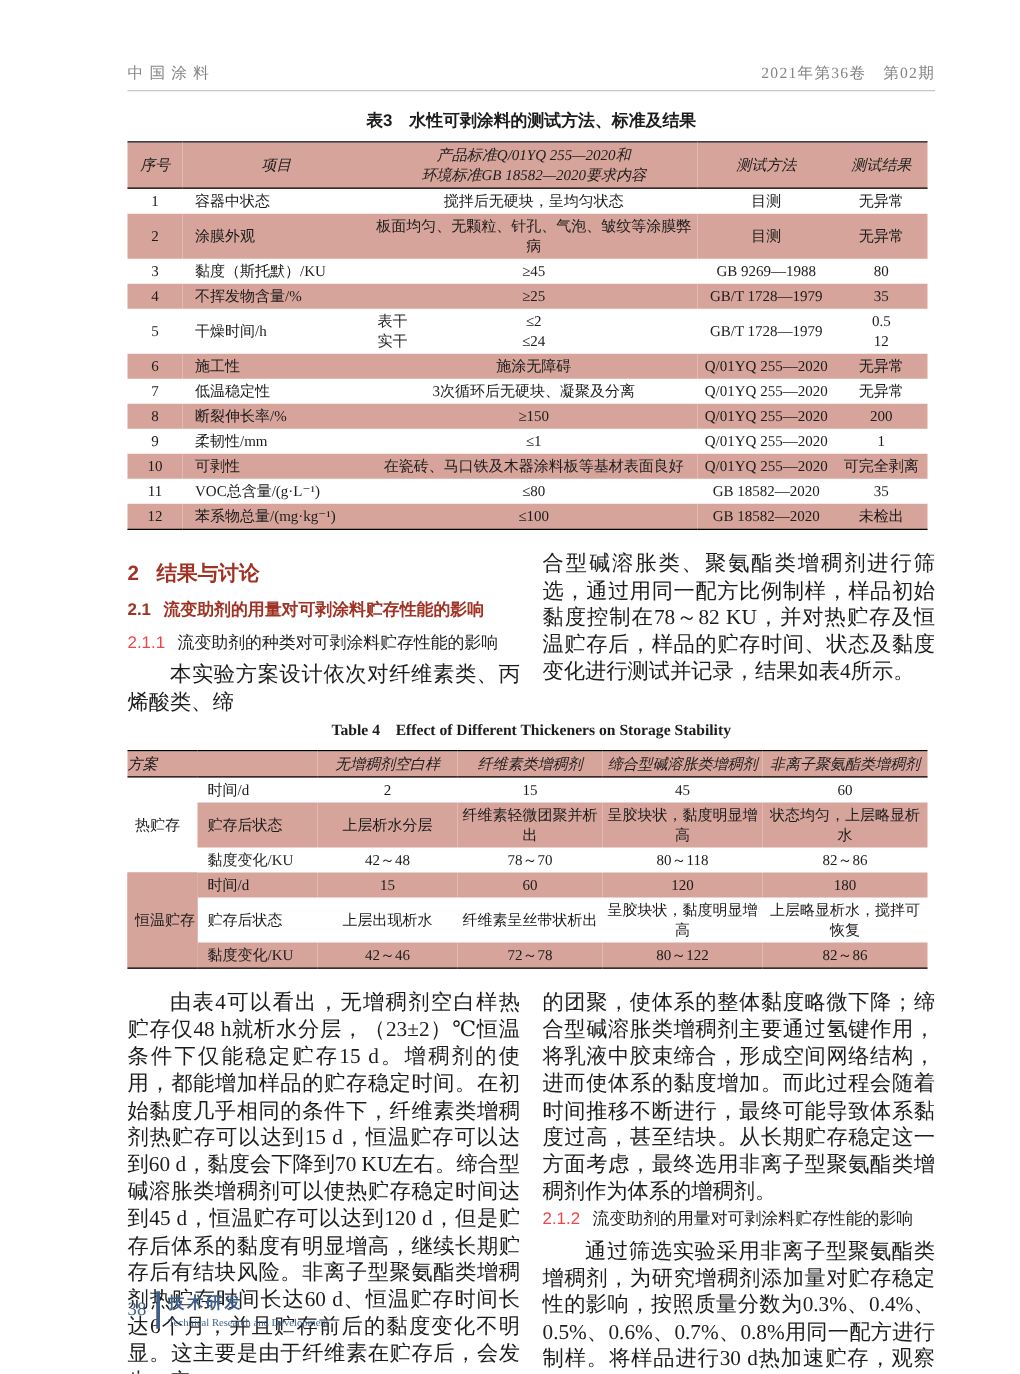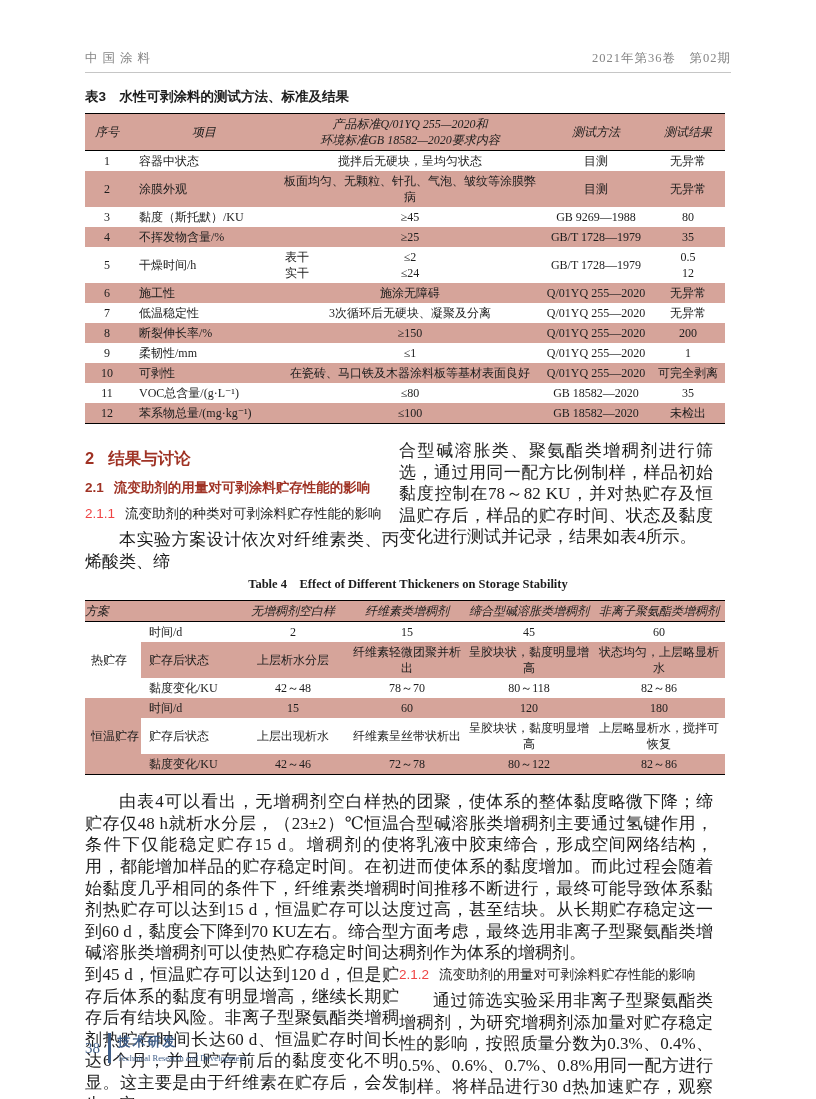--- a/index.html
+++ b/index.html
@@ -1,47 +1,47 @@
 <!DOCTYPE html>
 <html><head>
 <meta charset="utf-8">
 <style>
   * { margin:0; padding:0; box-sizing:border-box; }
   body { background:#ffffff; font-family:"Liberation Serif","DejaVu Serif",serif; color:#1c1c1c; }
-  .page { width:752px; height:1099px; position:relative; overflow:hidden; background:#fff; }
+  .page { width:752px; height:1099px; position:relative; overflow:hidden; background:#fff;margin-left:17px; }
   .content { width:646px; margin-left:85px; padding-top:50px; }
 
   
   .pg-header { display:flex; justify-content:space-between; align-items:flex-end;
                border-bottom:1px solid #c6c6c6; padding-bottom:5px; color:#848484; font-size:12.5px; }
   .pg-header .journal { letter-spacing:5px; }
   .pg-header .issue { letter-spacing:1px; }
 
   
-  .tbl-title-zh { font-weight:bold; font-size:13.5px; margin-top:15px;
+  .tbl-title-zh { text-align:center; font-weight:bold; font-size:13.5px; margin-top:15px;
                   font-family:"Liberation Sans","DejaVu Sans",sans-serif; }
   .tbl-title-en { text-align:center; font-weight:bold; font-size:12.5px; margin-top:4px; }
 
   
   table { border-collapse:collapse; width:640px; font-size:12px; margin-top:7px;
           border-top:1.6px solid #000; border-bottom:1.6px solid #000; }
   thead tr { border-bottom:1px solid #000;font-style:italic; }
   th, td { font-weight:normal; padding:2px 2px; line-height:16px; vertical-align:middle; }
   .pink { background:#d6a49a; }
   .wbg { background:#ffffff; }
   .c { text-align:center; }
   .l { text-align:left; }
   .t3 .item { padding-left:10px; }
   .reqcell { position:relative; }
   .drylabel { position:absolute; left:4px; }
   .t4 td.gname { padding-left:6px; }
   .t4 td.rname { padding-left:8px; }
 
   
-  .twocol { display:flex; margin-top:16px; }
+  .twocol { display:flex; gap:18px; margin-top:16px; }
   .col { width:314px; }
   .h2 { color:#9f3224; font-weight:bold; font-size:16.5px; margin:8px 0 9px 0;
         font-family:"Liberation Sans","DejaVu Sans",sans-serif; }
   .h2 .num { margin-right:14px; }
   .h3 { color:#9f3224; font-weight:bold; font-size:13.5px; margin:0 0 8px 0; white-space:nowrap;
         font-family:"Liberation Sans","DejaVu Sans",sans-serif; }
   .h3 .num { margin-right:10px; }
   .h4 { font-size:13.5px; margin:0 0 6px 0; white-space:nowrap; }
   .h4 .num { color:#ef4444; font-weight:normal; margin-right:10px;
              font-family:"Liberation Sans","DejaVu Sans",sans-serif; }

